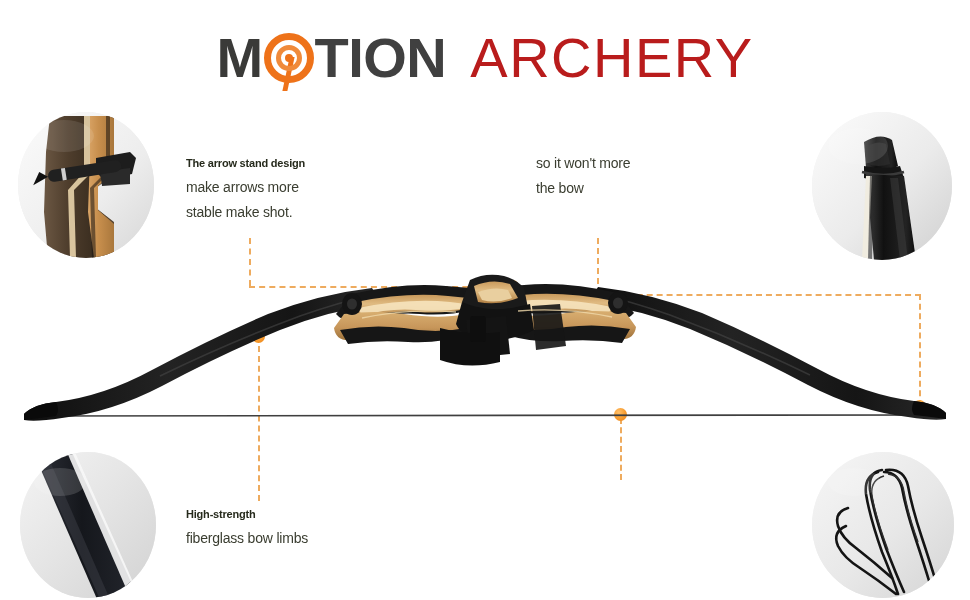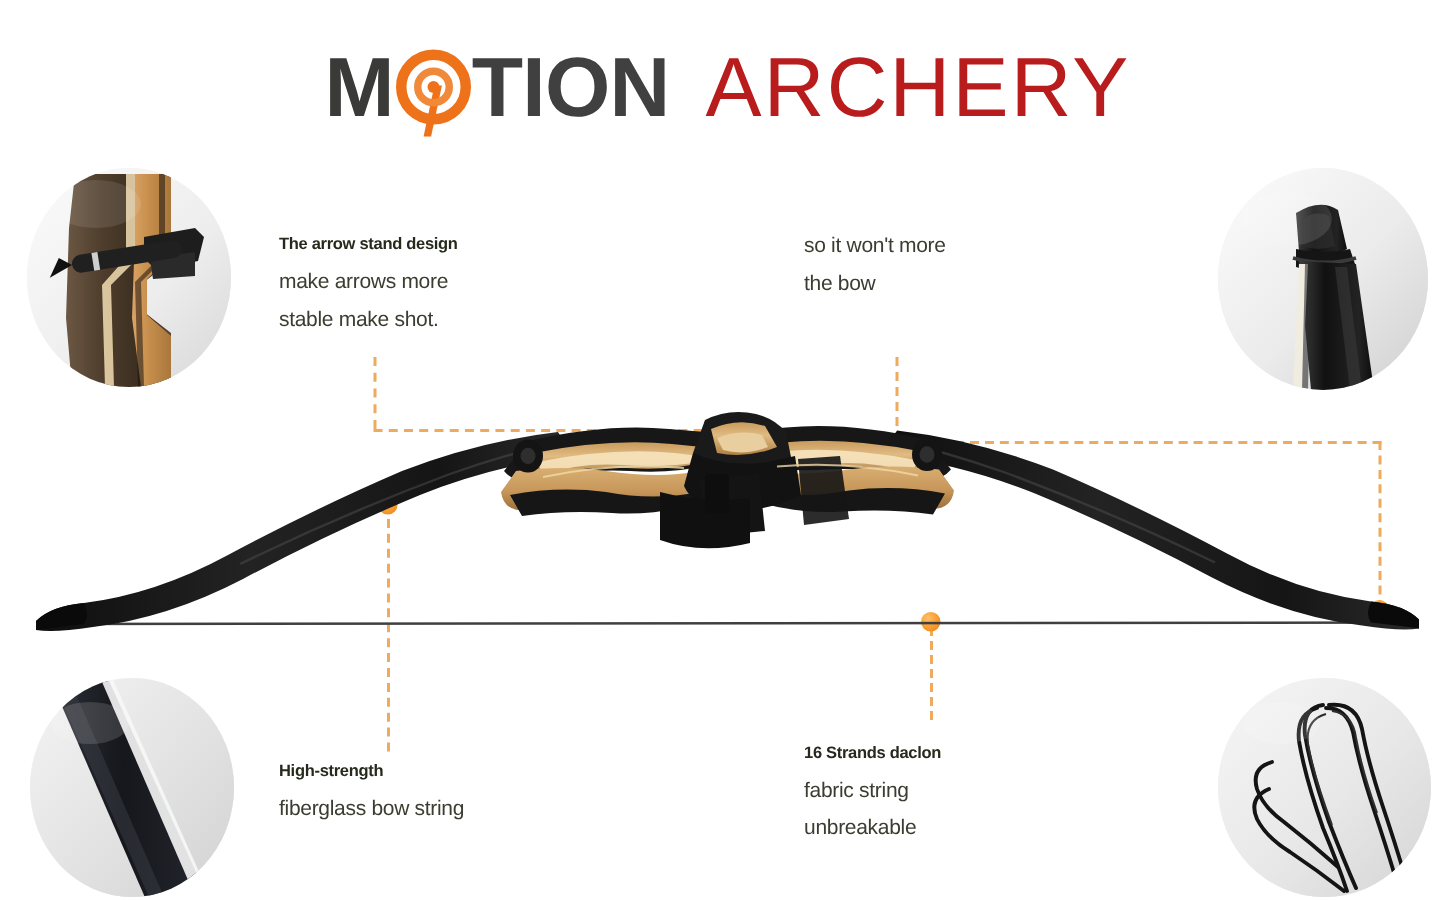--- a/index.html
+++ b/index.html
@@ -381,22 +381,17 @@
     <div class="callout-line">stable make shot.</div>
   </div>
 
   <div class="callout" id="callout-sleek-corner">
     <div class="callout-line">so it won't more</div>
     <div class="callout-line">the bow</div>
   </div>
 
   <div class="callout" id="callout-high-strength">
     <div class="callout-title">High-strength</div>
-    <div class="callout-line">fiberglass bow string</div>
-  </div>
-
-  <div class="callout" id="callout-strands">
-    <div class="callout-title">16 Strands daclon</div>
-    <div class="callout-line">fabric string</div>
-    <div class="callout-line">unbreakable</div>
-  </div>
+    <div class="callout-line">fiberglass bow limbs</div>
+  </div>
+
 
 </div>
 
 </body></html>

